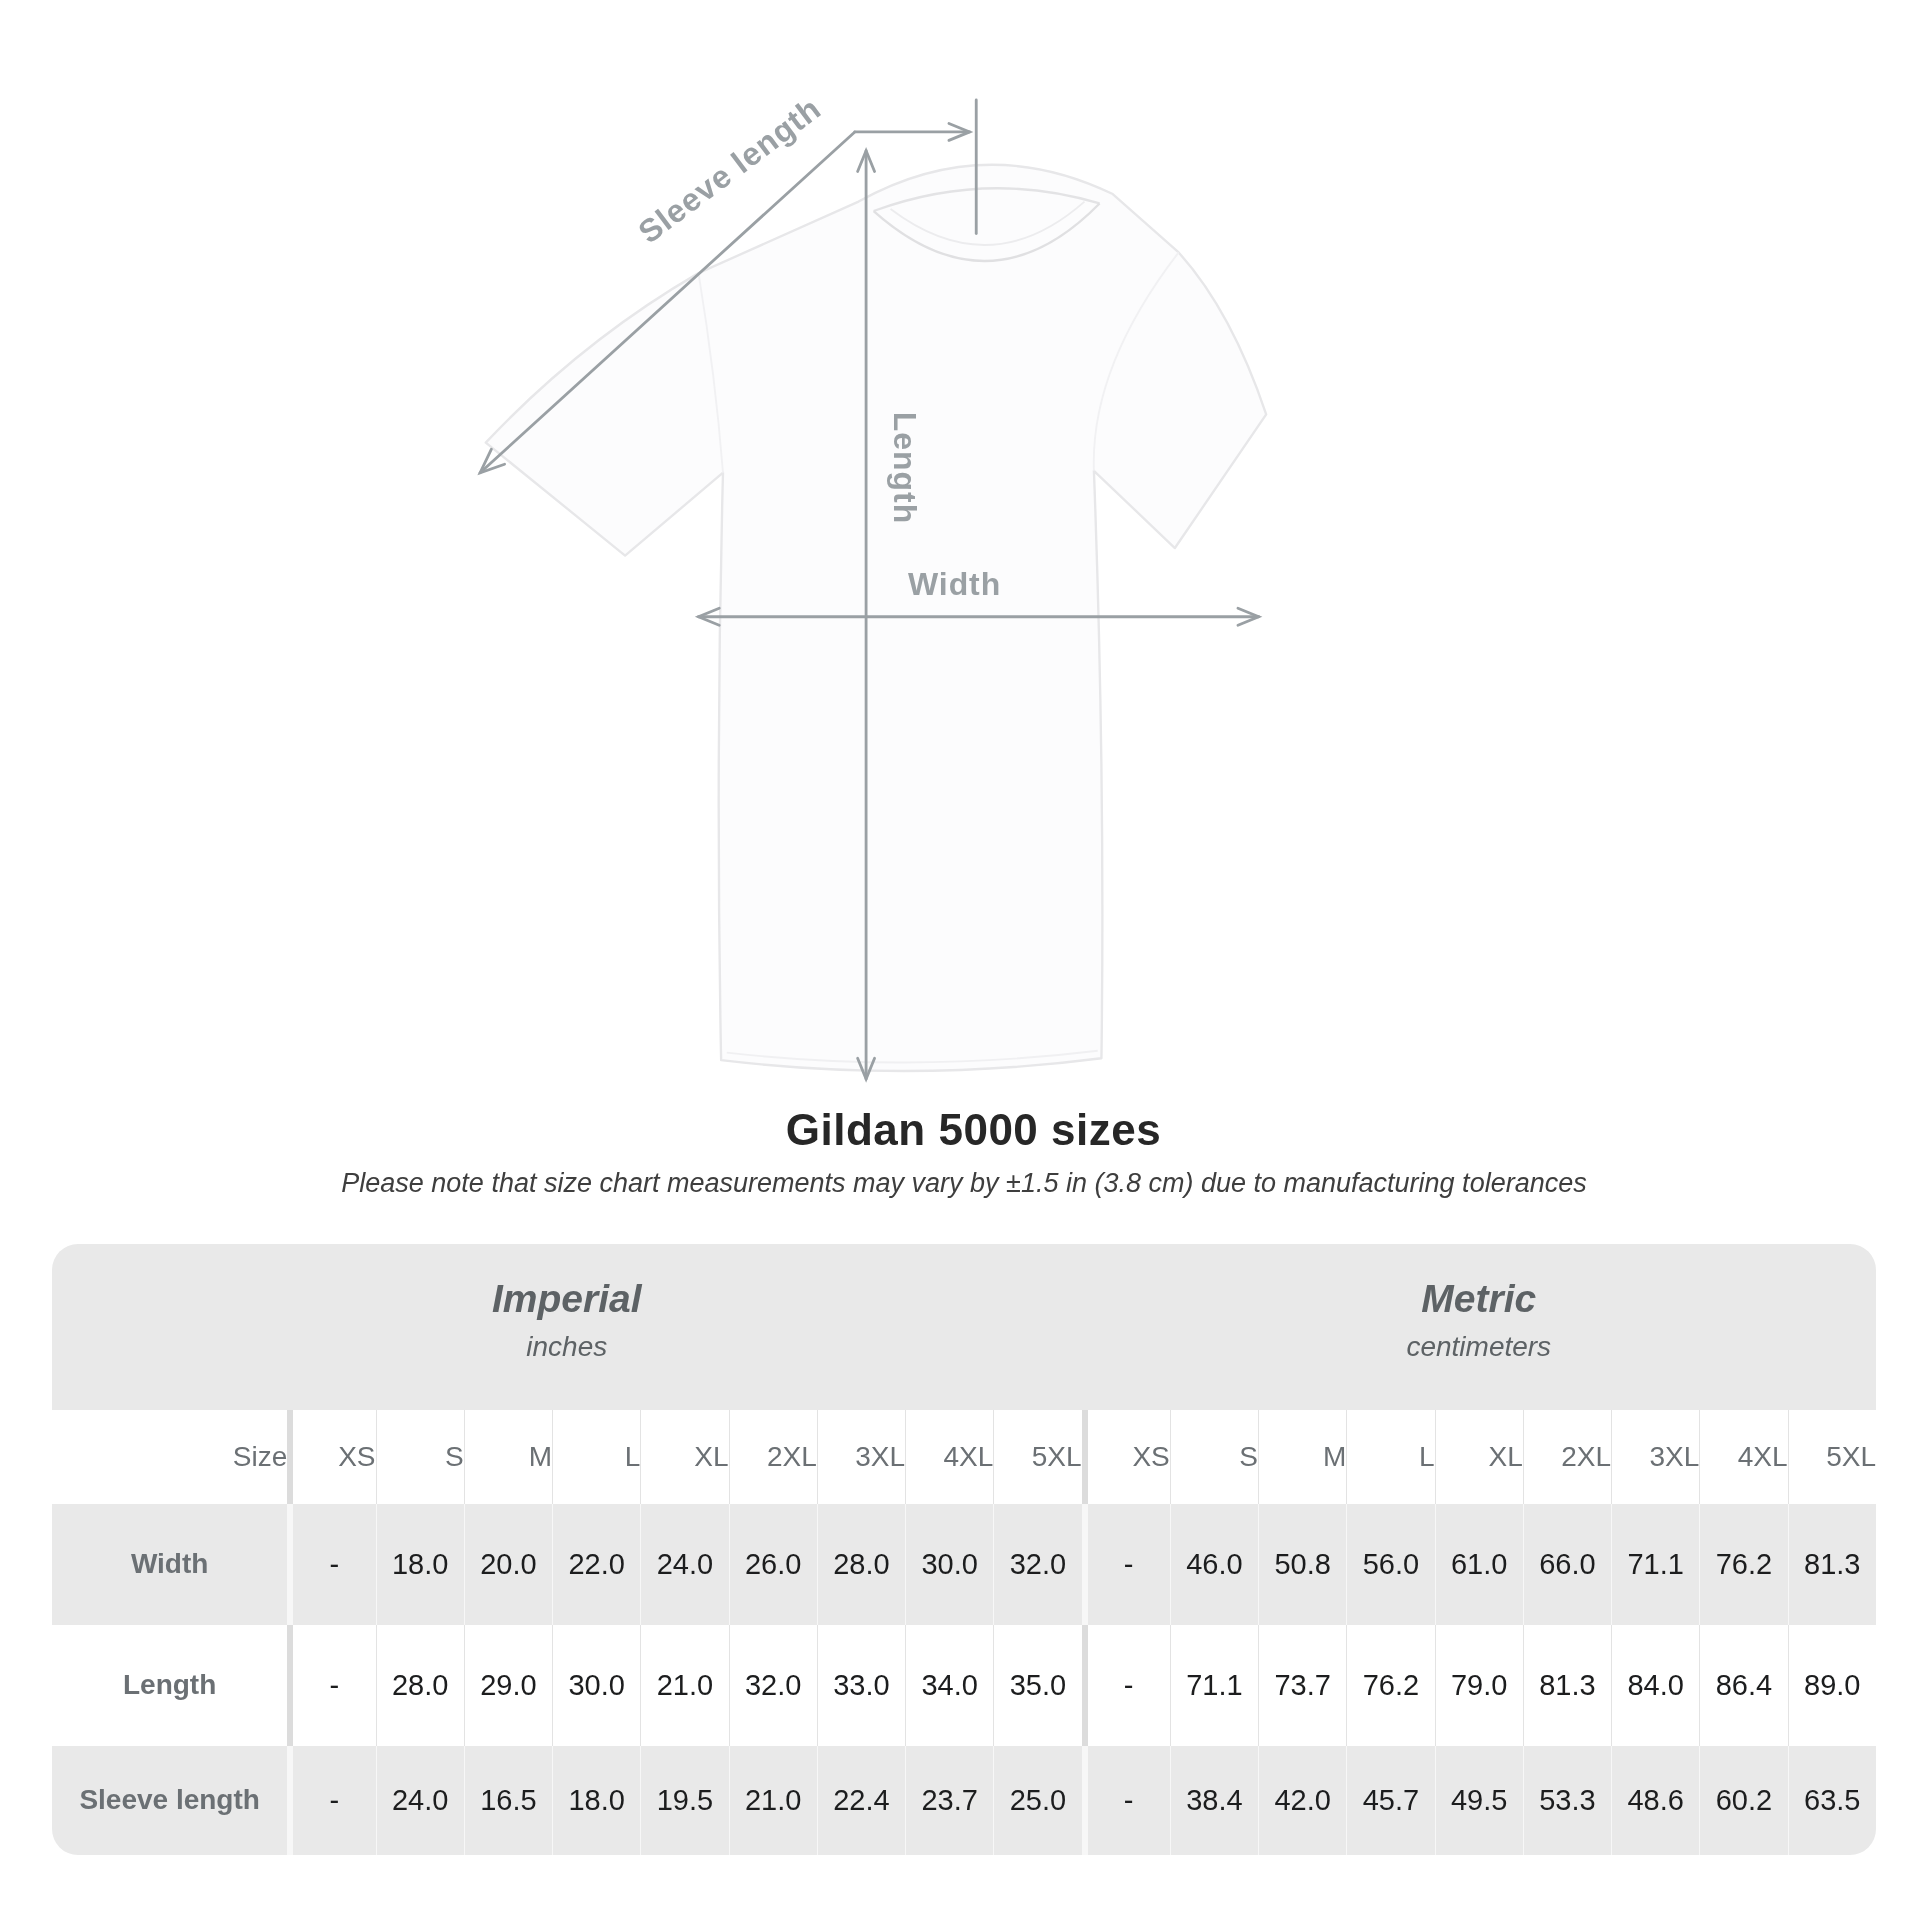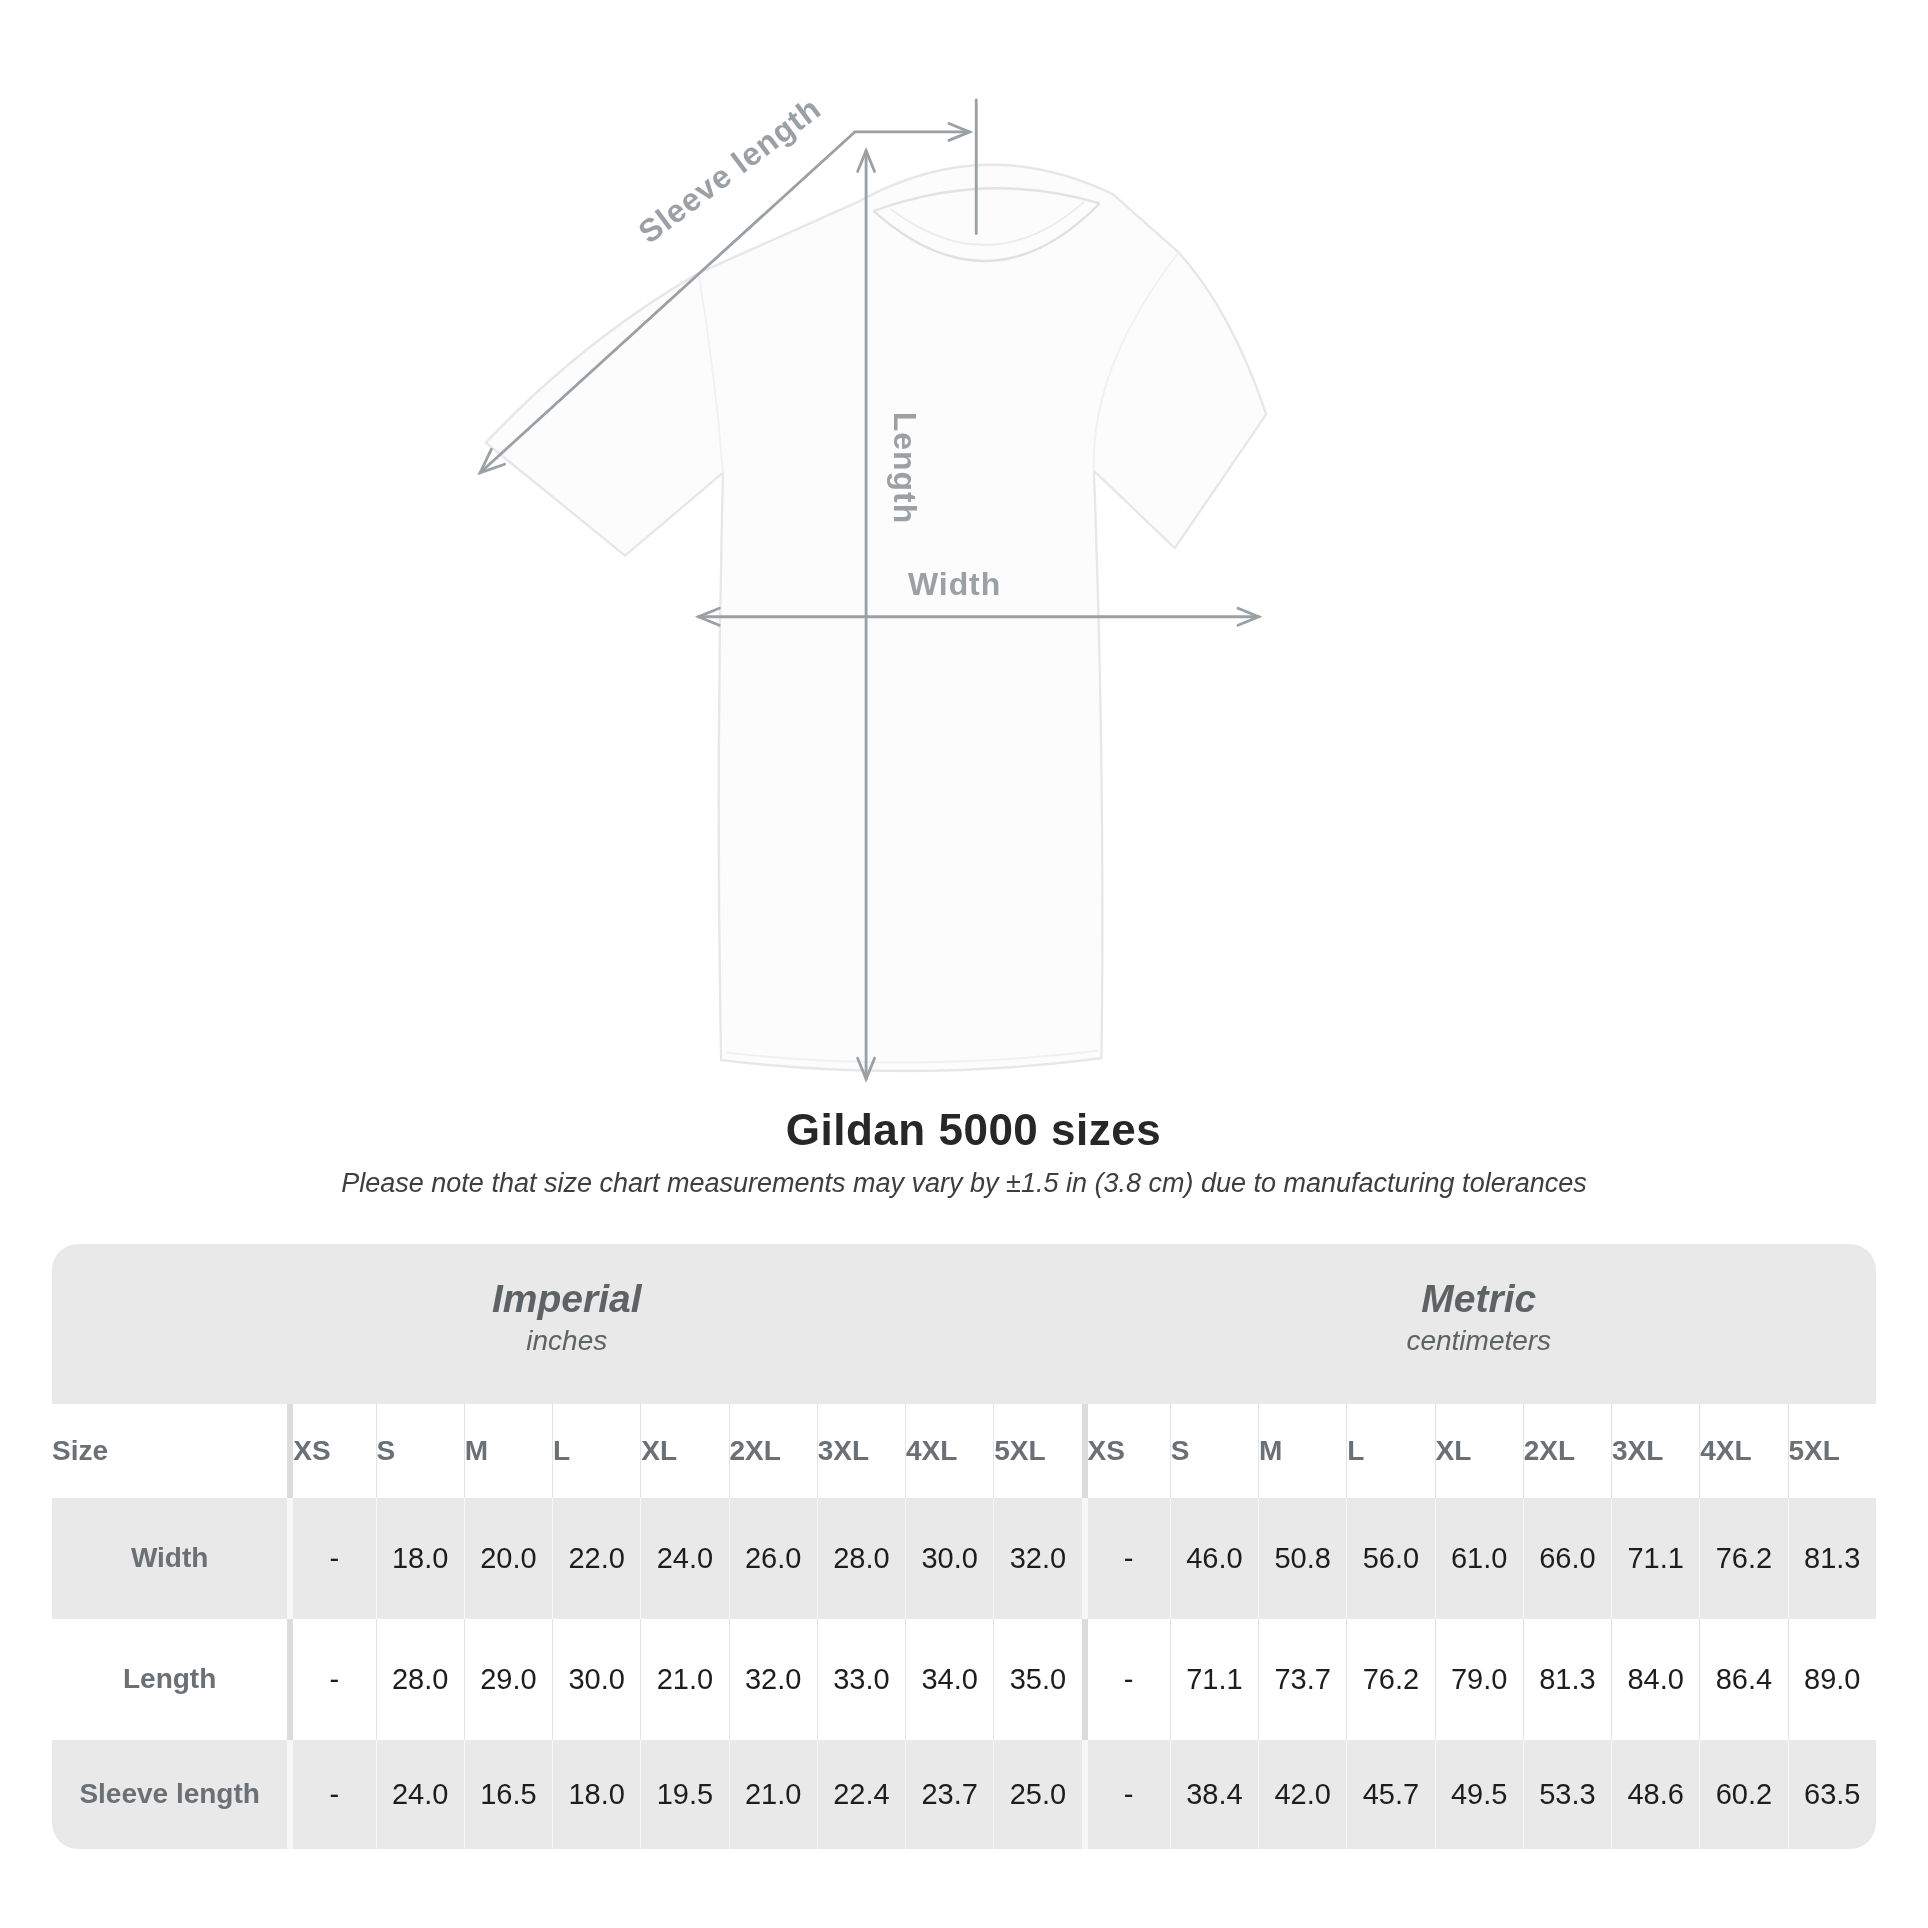--- a/index.html
+++ b/index.html
@@ -25,24 +25,24 @@
   }
   table.size-table{
     width:100%;border-collapse:separate;border-spacing:0;table-layout:fixed;
   }
   col.c-size{width:12.9%;}
   .group-row td{
     background:#e9e9e9;text-align:center;vertical-align:middle;
     padding:32px 0 44px 0;
   }
   .group-name{font-size:39px;font-weight:bold;font-style:italic;color:#5d6265;line-height:45px;}
-  .group-unit{font-size:28px;font-style:italic;color:#5d6265;line-height:38px;margin-top:1px;}
+  .group-unit{font-size:28px;font-style:italic;color:#5d6265;line-height:38px;margin-top:7px;}
   tr.hdr-row th{
-    background:#ffffff;height:94px;vertical-align:middle;text-align:left;
-    font-size:28px;font-weight:bold;color:#6b7074;padding:0;
+    background:#ffffff;height:94px;vertical-align:middle;text-align:right;
+    font-size:28px;font-weight:normal;color:#6b7074;padding:0;
   }
   tr.r-gray  td, tr.r-gray  th{background:#e9e9e9;}
   tr.r-white td, tr.r-white th{background:#ffffff;}
   tr.data-row th{
     font-size:28px;font-weight:bold;color:#6b7074;text-align:center;vertical-align:middle;padding:0;
   }
   tr.data-row td{
     font-size:29px;color:#1c1d1e;text-align:center;vertical-align:middle;padding:0;font-weight:normal;
   }
   tr.data-row{height:121px;}

